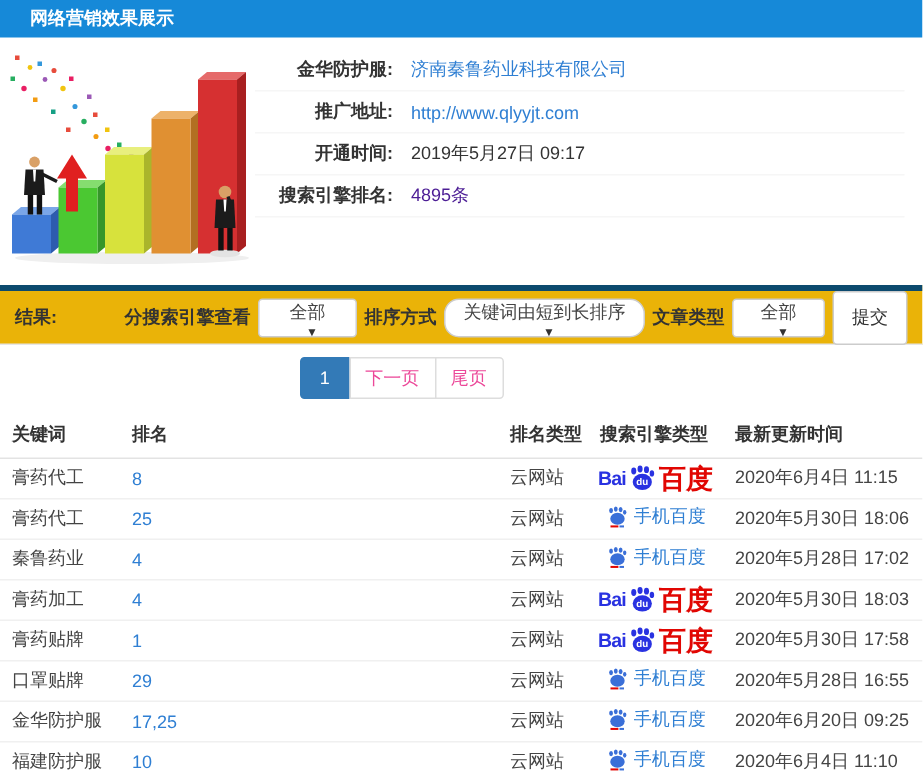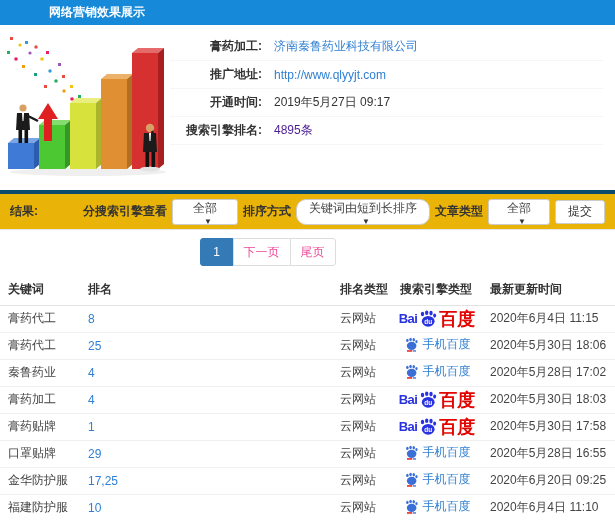--- a/index.html
+++ b/index.html
@@ -8,21 +8,21 @@
     font-size: 12px;
     color: #333;
     background: #fff;
   }
   .container { width: 615px; height: 520px; overflow: hidden; background: #fff; position: relative; }
 
   
   .header {
     height: 25px; background: #1689d8; color: #fff;
     font-weight: bold; font-size: 12px; line-height: 25px;
-    padding-left: 49px;
+    padding-left: 20px;
   }
 
   
   .top { display: flex; height: 165px; }
   .illus { width: 170px; height: 152px; flex: none; margin-top: 4px; }
   .info { flex: 1; padding: 8px 12px 0 0; }
   .info-row { display: flex; align-items: center; height: 28px; border-bottom: 1px solid #f6f6f6; }
   .info-label { width: 92px; text-align: right; font-weight: bold; color: #333; flex: none; }
   .info-value { margin-left: 12px; }
   .v-link { color: #2f7fd3; cursor: pointer; }
@@ -41,21 +41,21 @@
     background: #fff; border: 1px solid #ccc; border-radius: 3px; height: 26px;
     display: inline-flex; align-items: center; justify-content: space-between;
     padding: 0 6px; color: #444; cursor: pointer; white-space: nowrap; flex-direction: column;
   }
   .sel-engine { width: 66px; }
   .sel-sort   { width: 134px; border-radius: 10px; }
   .sel-article{ width: 62px; }
   .caret { font-size: 8px; color: #333; margin-left: 6px; }
   .btn-submit {
     background: #fff; border: 1px solid #ccc; border-radius: 3px;
-    height: 24px; padding: 0 12px; font-size: 12px; color: #333; cursor: pointer;
+    height: 36px; padding: 0 12px; font-size: 12px; color: #333; cursor: pointer;
     font-family: "Liberation Sans", sans-serif;
   }
 
   
   .pagination { height: 44px; display: flex; align-items: center; justify-content: center; }
   .pagination .group { display: flex; margin-right: 80px; }
   .page-btn {
     border: 1px solid #ddd; background: #fff; color: #ec4899;
     min-width: 34px; height: 28px; line-height: 26px; text-align: center;
     padding: 0 10px; margin-left: -1px; cursor: pointer; display: inline-block;
@@ -172,21 +172,21 @@
           <path d="M149 104 L151 104 L150.5 112 L149.5 112 Z" fill="#ffffff"></path>
           <line x1="155" y1="110" x2="152" y2="102" stroke="#1b1b1b" stroke-width="2.2"></line>
           <rect x="145.5" y="123" width="3.6" height="15" fill="#111"></rect>
           <rect x="151.5" y="123" width="3.6" height="15" fill="#111"></rect>
         </g>
       </svg>
     </div>
 
     <div class="info">
       <div class="info-row">
-        <span class="info-label">膏药加工:</span>
+        <span class="info-label">金华防护服:</span>
         <span class="info-value v-link">济南秦鲁药业科技有限公司</span>
       </div>
       <div class="info-row">
         <span class="info-label">推广地址:</span>
         <span class="info-value v-link">http://www.qlyyjt.com</span>
       </div>
       <div class="info-row">
         <span class="info-label">开通时间:</span>
         <span class="info-value">2019年5月27日 09:17</span>
       </div>

